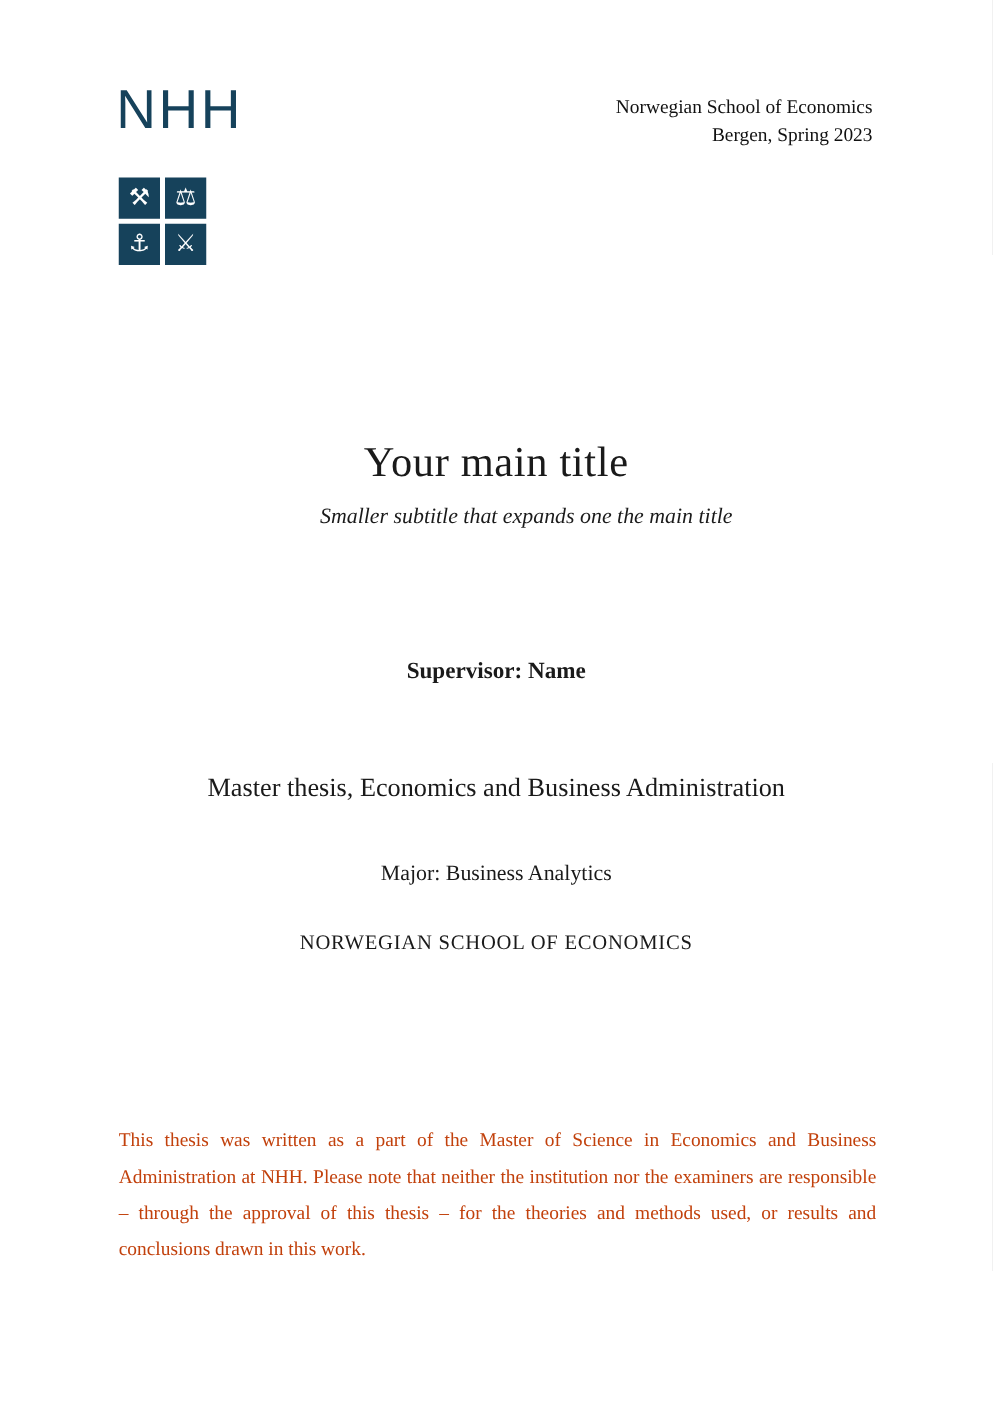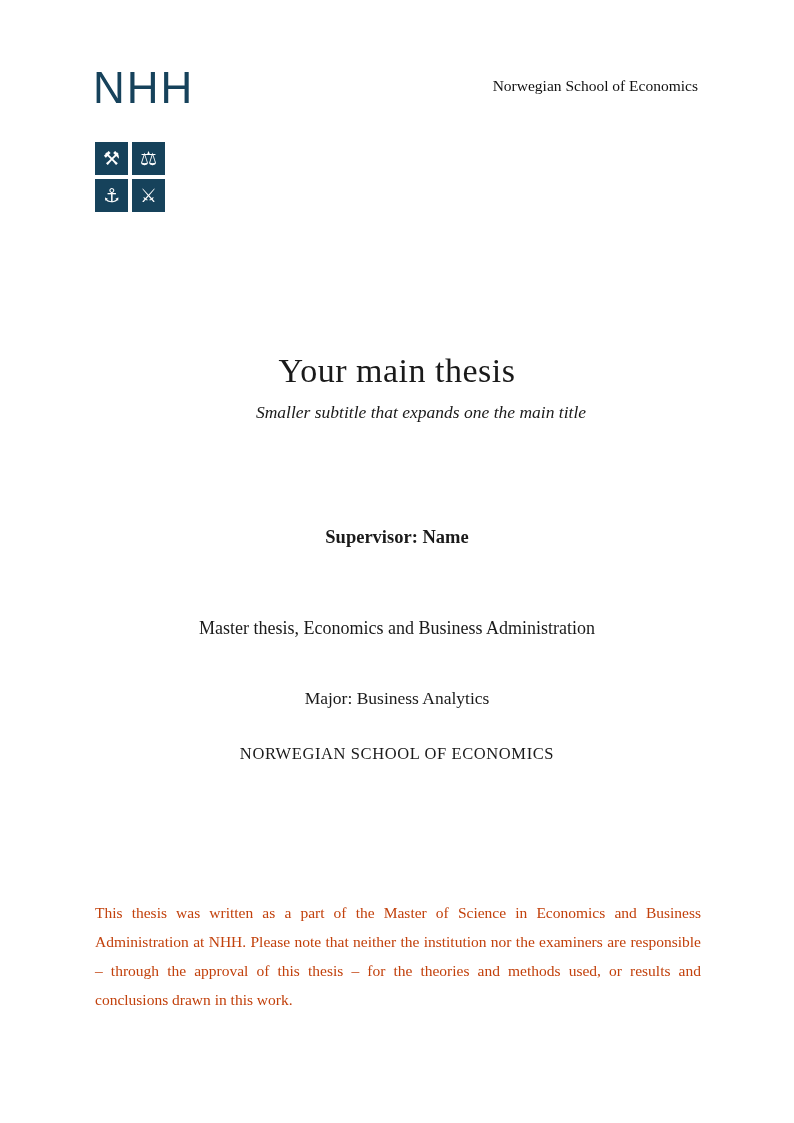--- a/index.html
+++ b/index.html
@@ -83,21 +83,21 @@
     font-size: 18.5px;
     font-weight: bold;
   }
   .supervisor {
     top: 527px;
     font-size: 18.5px;
     font-weight: bold;
   }
   .program {
     top: 618px;
-    font-size: 18px;
+    font-size: 21px;
   }
   .major {
     top: 688px;
     font-size: 17.5px;
   }
   .school {
     top: 744px;
     font-size: 16.5px;
     letter-spacing: 0.6px;
   }
@@ -116,30 +116,31 @@
 </style>
 </head>
 <body>
 
 <div class="page">
 
   <div class="logo-text">NHH</div>
 
   <div class="institution">
     <div>Norwegian School of Economics</div>
+    <div>Bergen, Spring 2023</div>
   </div>
 
   <div class="emblem-grid">
     <div class="emblem-cell">⚒</div>
     <div class="emblem-cell">⚖</div>
     <div class="emblem-cell">⚓</div>
     <div class="emblem-cell">⚔</div>
   </div>
 
-  <div class="center-line main-title">Your main thesis</div>
+  <div class="center-line main-title">Your main title</div>
 
   <div class="center-line subtitle">Smaller subtitle that expands one the main title</div>
 
 
   <div class="center-line supervisor">Supervisor: Name</div>
 
   <div class="center-line program">Master thesis, Economics and Business Administration</div>
 
   <div class="center-line major">Major: Business Analytics</div>
 

